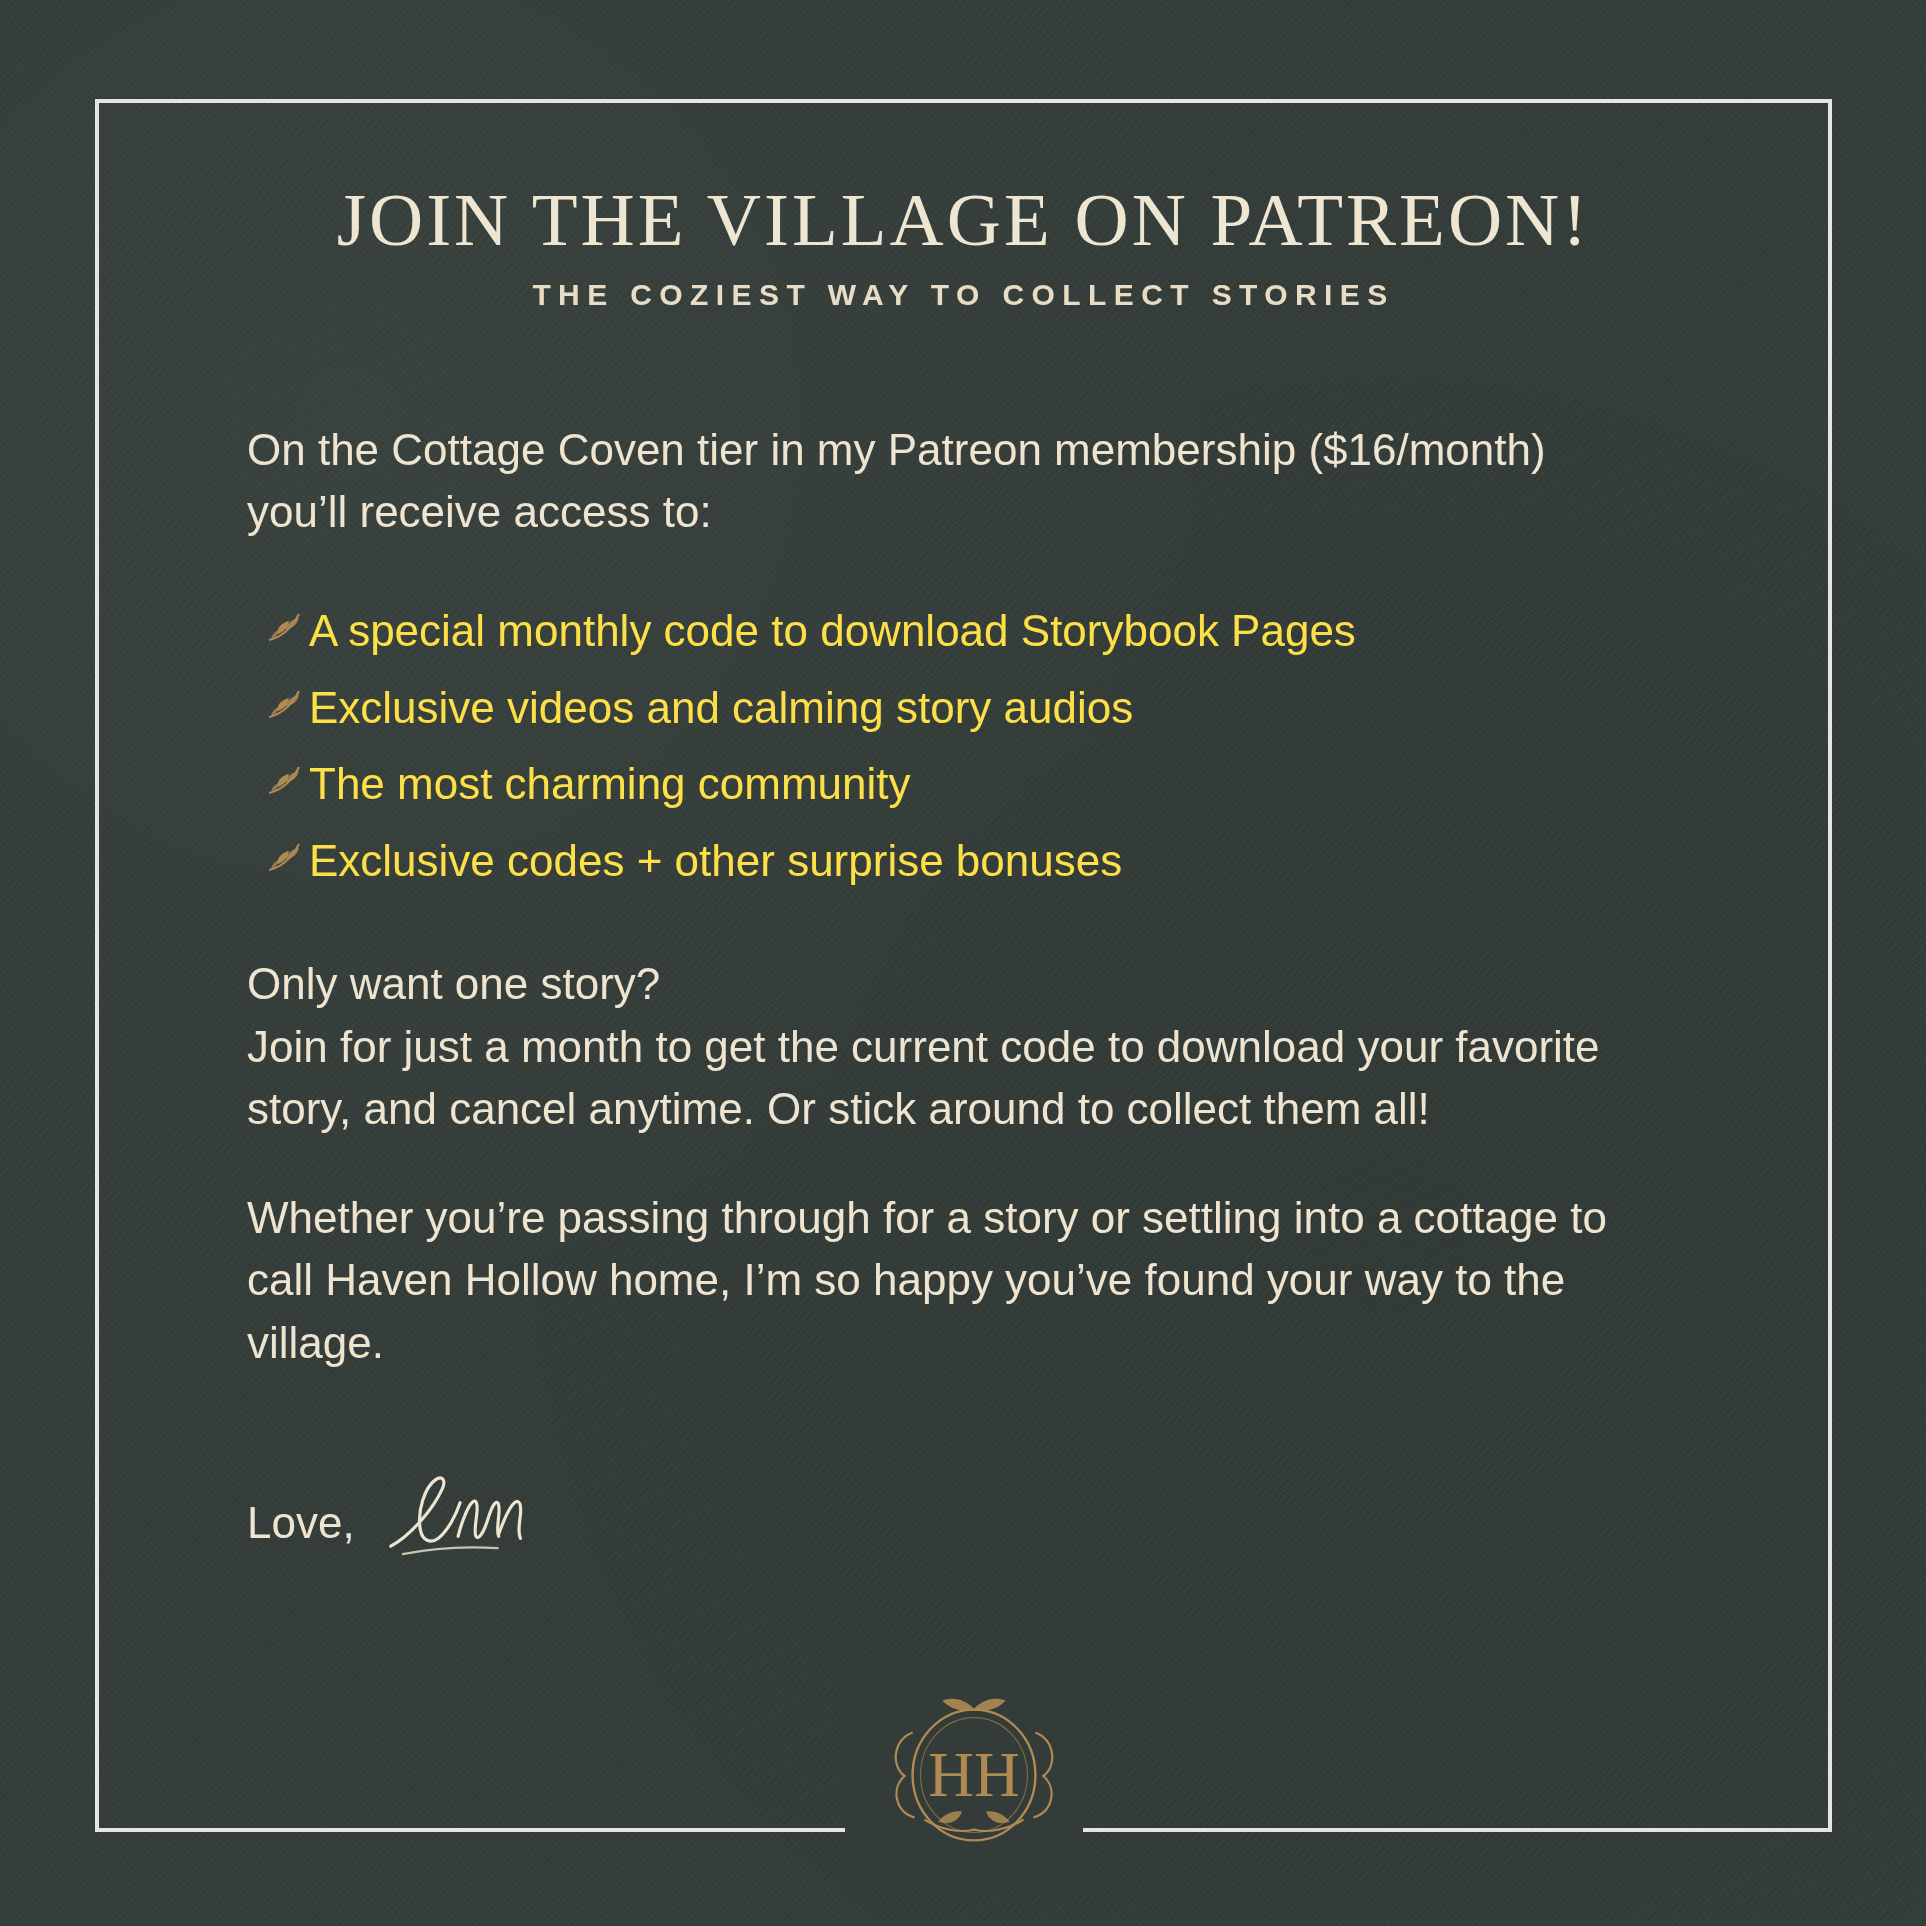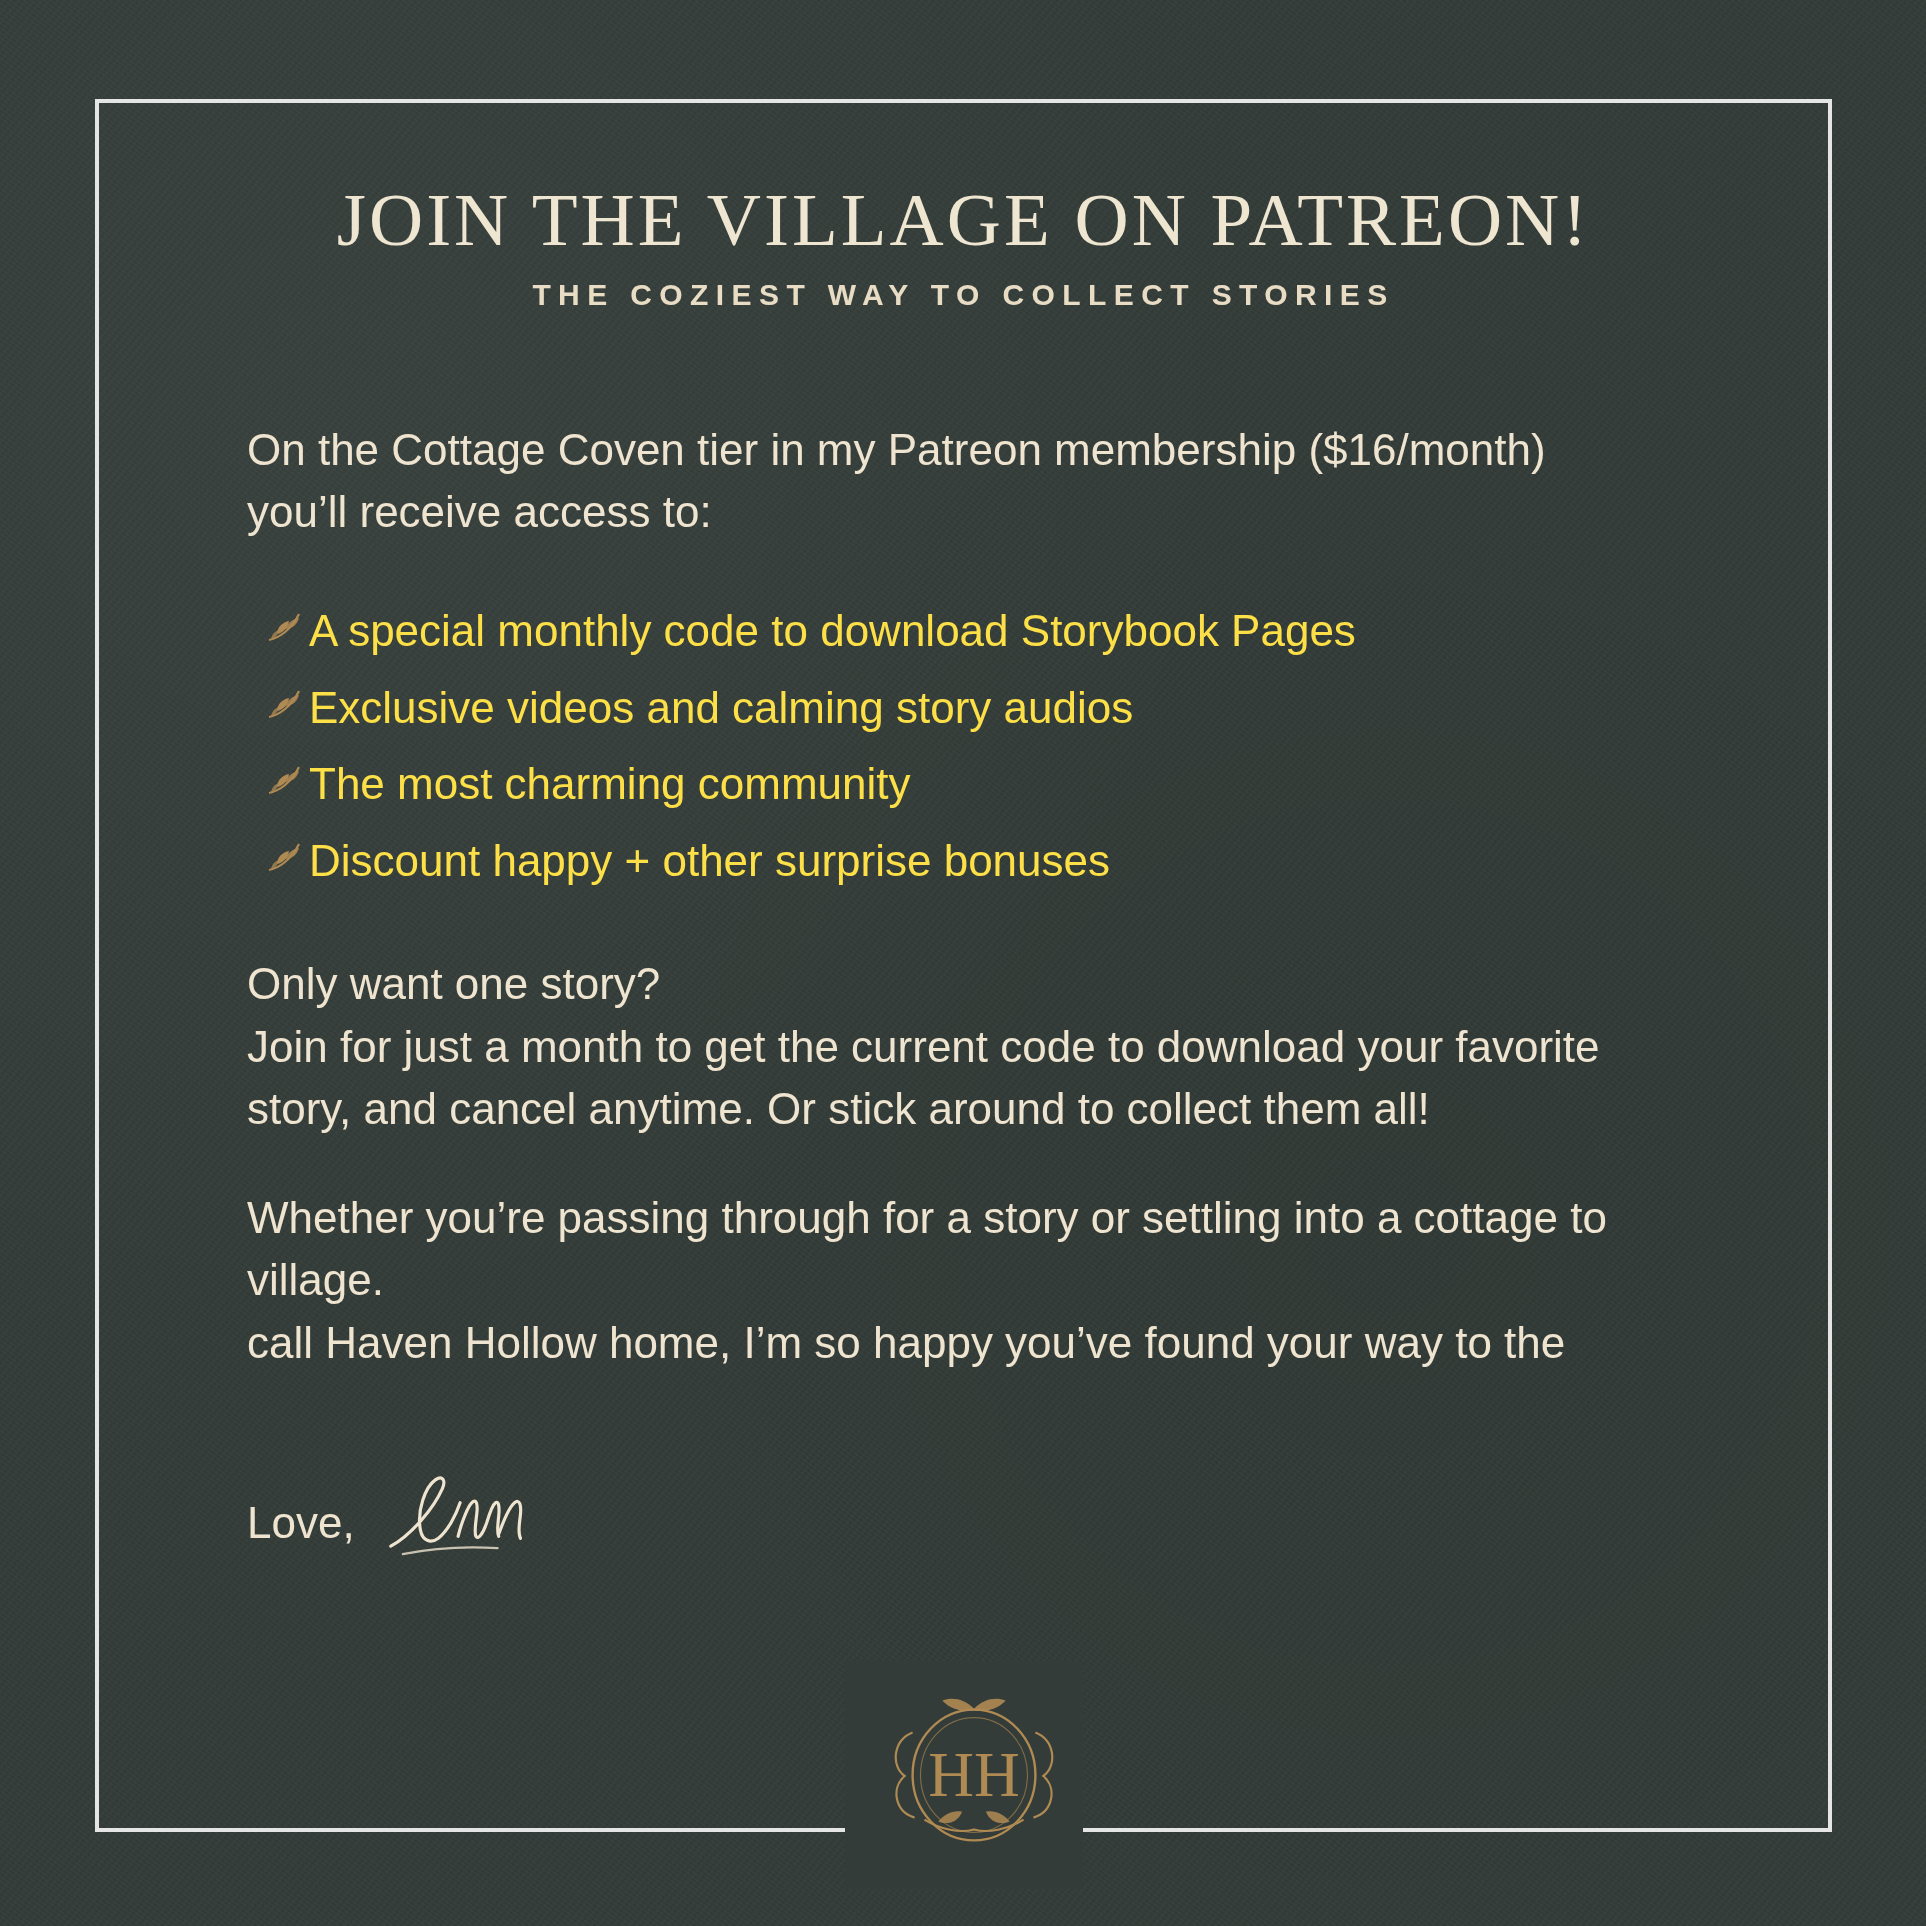--- a/index.html
+++ b/index.html
@@ -177,34 +177,34 @@
         </li>
         <li>
           <span class="leaf">
             <svg width="40" height="34" viewBox="0 0 40 34" fill="none">
               <path d="M4 30 C14 28 26 20 34 4" stroke="#b08a53" stroke-width="2.2" fill="none"></path>
               <path d="M12 24 C12 17 18 12 24 11 C23 18 18 23 12 24 Z" fill="#b08a53"></path>
               <path d="M20 19 C22 13 28 9 34 8 C32 15 27 19 20 19 Z" fill="#b08a53" opacity="0.85"></path>
               <path d="M6 29 C7 24 10 21 14 20 C13 25 10 28 6 29 Z" fill="#b08a53" opacity="0.75"></path>
             </svg>
           </span>
-          <span class="benefit-text">Discount happy + other surprise bonuses</span>
+          <span class="benefit-text">Exclusive codes + other surprise bonuses</span>
         </li>
       </ul>
 
       <div class="block-lines">
         <div>Only want one story?</div>
         <div>Join for just a month to get the current code to download your favorite</div>
         <div>story, and cancel anytime.  Or stick around to collect them all!</div>
       </div>
 
       <div class="block-lines">
         <div>Whether you’re passing through for a story or settling into a cottage to</div>
+        <div>call Haven Hollow home, I’m so happy you’ve found your way to the</div>
         <div>village.</div>
-        <div>call Haven Hollow home, I’m so happy you’ve found your way to the</div>
       </div>
 
       <div class="signoff">
         <span>Love,</span>
         <span class="signature">
           <svg width="188" height="109" viewBox="0 0 190 110" fill="none">
             <path d="M18 84 C40 72 62 44 70 26 C74 17 70 12 63 17 C53 24 44 48 48 68 C50 78 58 82 66 76 C76 68 84 52 88 40" stroke="#eee4d0" stroke-width="3.2" fill="none" stroke-linecap="round"></path>
             <path d="M86 74 C90 58 96 44 100 40 C104 36 106 40 105 50 C104 60 102 70 104 74 C106 78 111 72 115 60 C118 50 121 42 124 40 C127 38 128 44 127 54 C126 64 125 70 127 74" stroke="#eee4d0" stroke-width="3.2" fill="none" stroke-linecap="round"></path>
             <path d="M127 72 C132 58 138 44 143 40 C148 36 150 42 149 52 C148 62 146 70 149 76" stroke="#eee4d0" stroke-width="3.2" fill="none" stroke-linecap="round"></path>
             <path d="M30 92 C60 86 96 84 126 86" stroke="#eee4d0" stroke-width="2.2" fill="none" stroke-linecap="round" opacity="0.8"></path>

